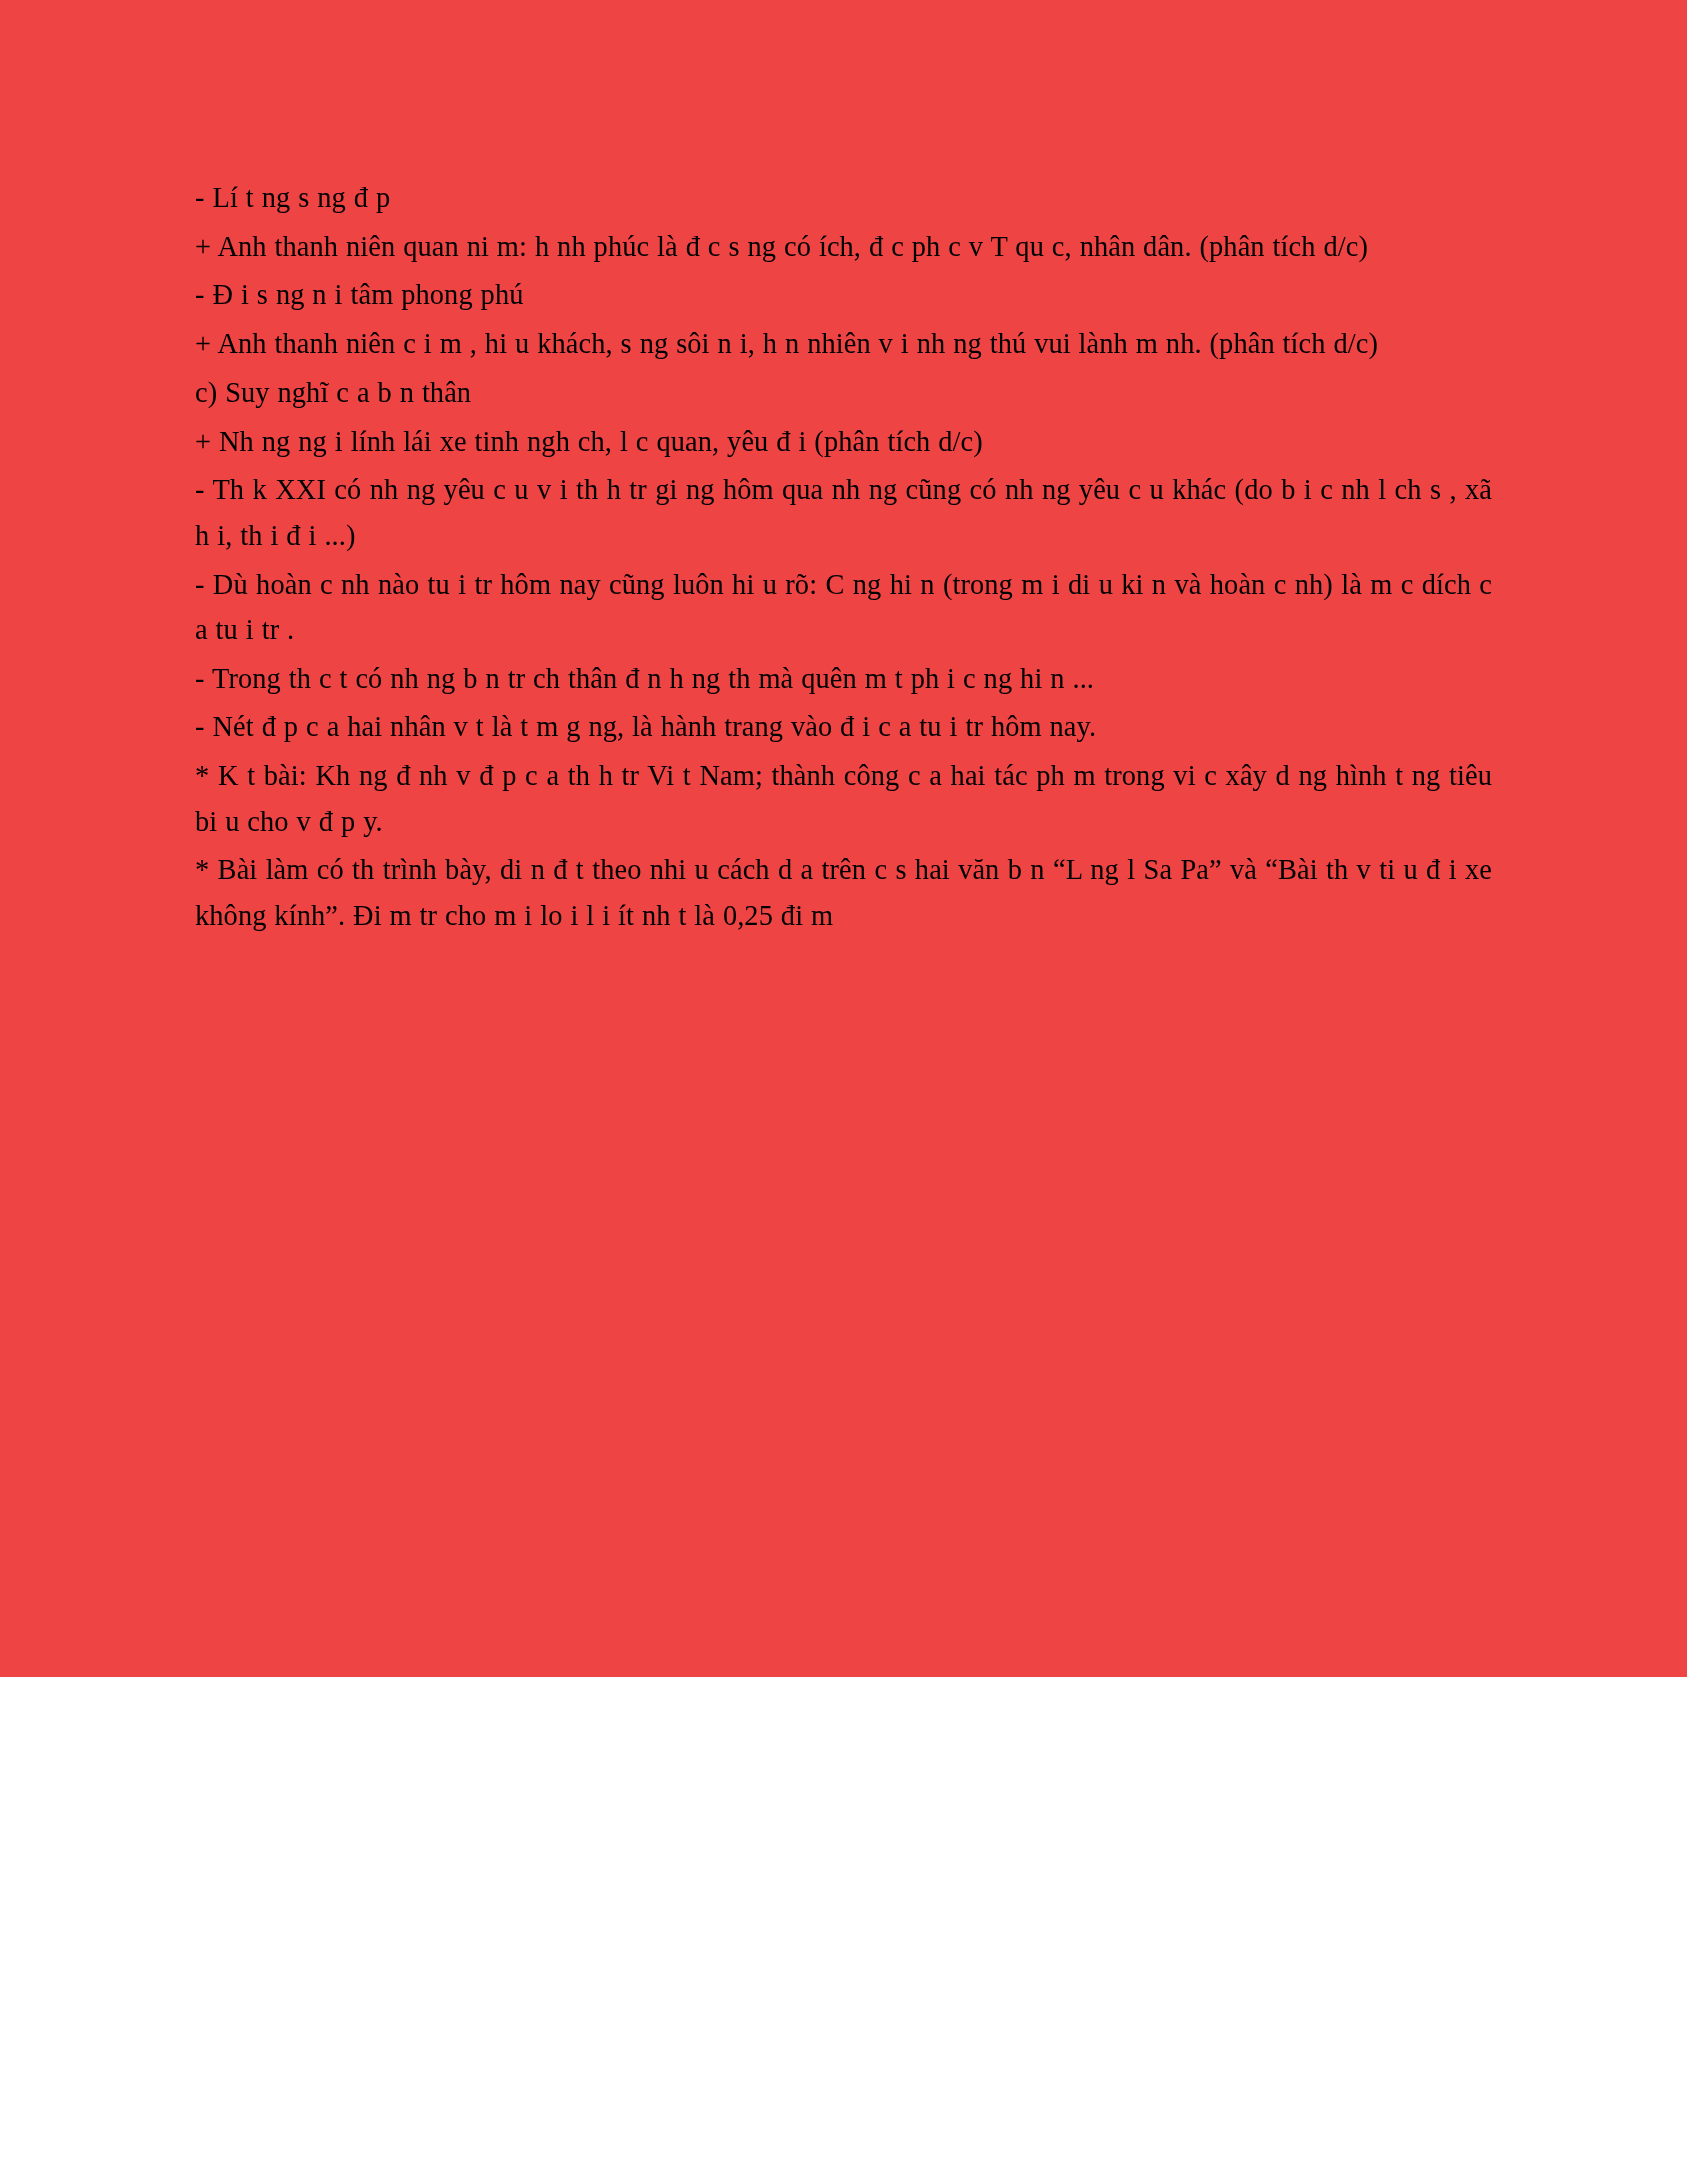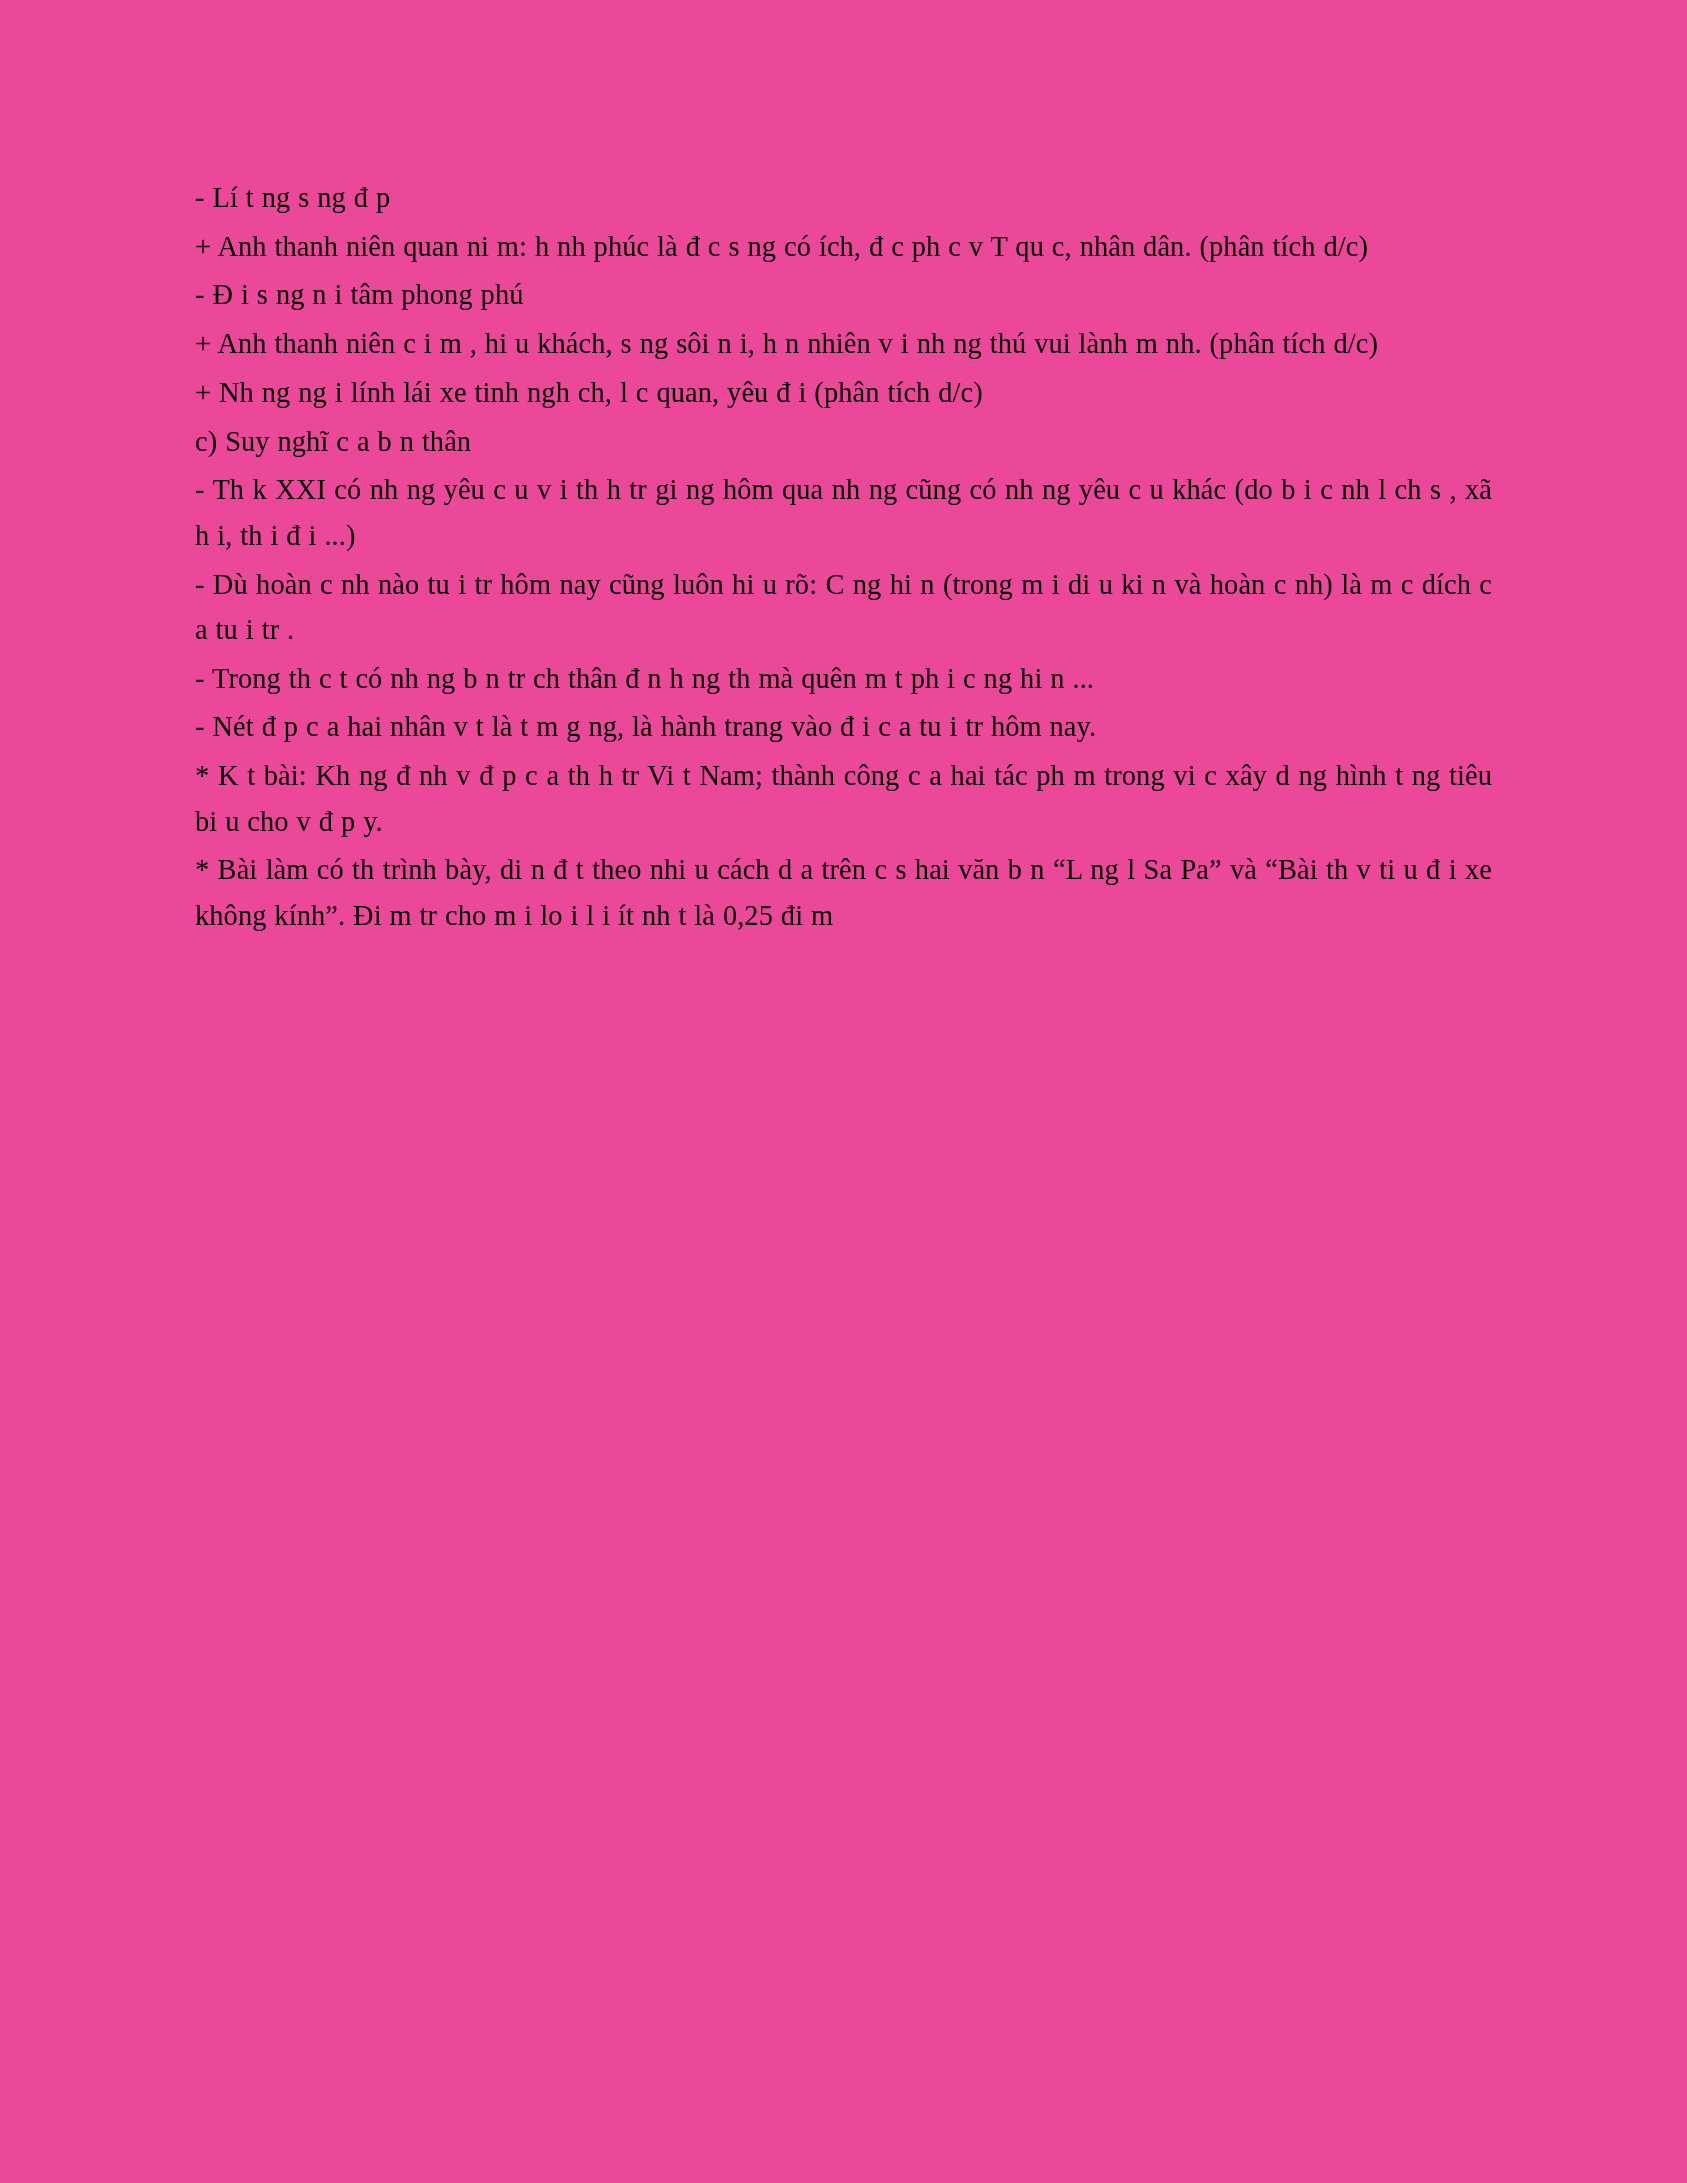--- a/index.html
+++ b/index.html
@@ -11,24 +11,24 @@
   body {
     width: 1687px;
     height: 2183px;
     font-family: "Liberation Serif", "DejaVu Serif", serif;
     color: #000000;
     -webkit-font-smoothing: antialiased;
   }
   .page {
     position: relative;
     width: 1687px;
-    height: 2183px;
+    height: 1677px;
     box-sizing: border-box;
     padding: 175px 195px 0 195px;
-    background: #ec4899;
+    background: #ef4444;
   }
   .doc-body {
     width: 1297px;
   }
   .para {
     font-size: 28.4px;
     line-height: 1.60;
     text-align: justify;
     text-justify: inter-word;
     margin: 0 0 3.3px 0;
@@ -45,22 +45,22 @@
 </head>
 <body>
 
 <div class="page">
   <div class="doc-body">
 
     <p class="para nojust">- Lí t   ng s  ng đ p</p>
     <p class="para">+ Anh thanh niên quan ni m: h nh phúc là đ   c s ng có ích, đ    c ph c v   T  qu c, nhân dân. (phân tích d/c)</p>
     <p class="para nojust">- Đ i s ng n i tâm phong phú</p>
     <p class="para">+ Anh thanh niên c i m , hi u khách, s ng sôi n i, h n nhiên v i nh ng thú vui lành m nh. (phân tích d/c)</p>
+    <p class="para nojust">c) Suy nghĩ c a b n thân</p>
     <p class="para nojust">+ Nh ng ng   i lính lái xe tinh ngh ch, l c quan, yêu đ i (phân tích d/c)</p>
-    <p class="para nojust">c) Suy nghĩ c a b n thân</p>
     <p class="para">- Th  k  XXI có nh ng yêu c u v i th  h  tr  gi ng hôm qua nh ng cũng có nh ng yêu c u khác (do b i c nh l ch s , xã h i, th i đ i ...)</p>
     <p class="para">- Dù   hoàn c nh nào tu i tr  hôm nay cũng luôn hi u rõ: C ng hi n (trong m i di u ki n và hoàn c nh) là m c dích c a tu i tr .</p>
     <p class="para nojust">- Trong th c t  có nh ng b n tr  ch  thân đ n h   ng th  mà quên m t ph i c ng hi n ...</p>
     <p class="para nojust">- Nét đ p c a hai nhân v t là t m g   ng, là hành trang vào đ i c a tu i tr  hôm nay.</p>
     <p class="para">* K t bài: Kh ng đ nh v  đ p c a th  h  tr  Vi t Nam; thành công c a hai tác ph m trong vi c xây d ng hình t   ng tiêu bi u cho v  đ p  y.</p>
     <p class="para">* Bài làm có th  trình bày, di n đ t theo nhi u cách d a trên c  s  hai văn b n “L ng l  Sa Pa” và “Bài th  v  ti u đ i xe không kính”. Đi m tr  cho m i lo i l i ít nh t là 0,25 đi m</p>
 
   </div>
 </div>
 

